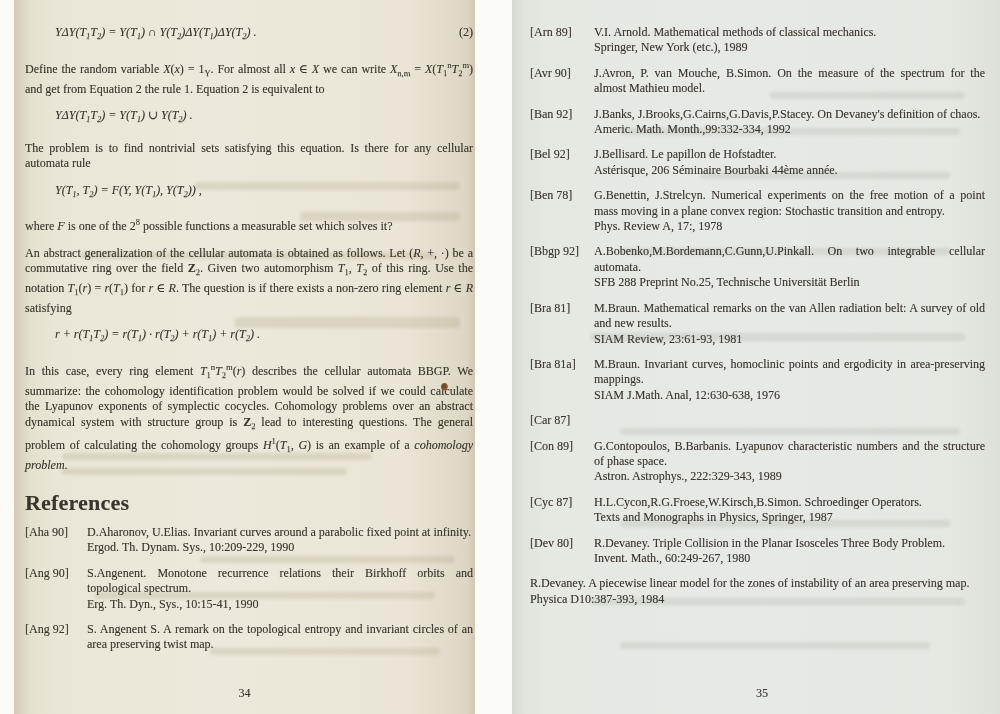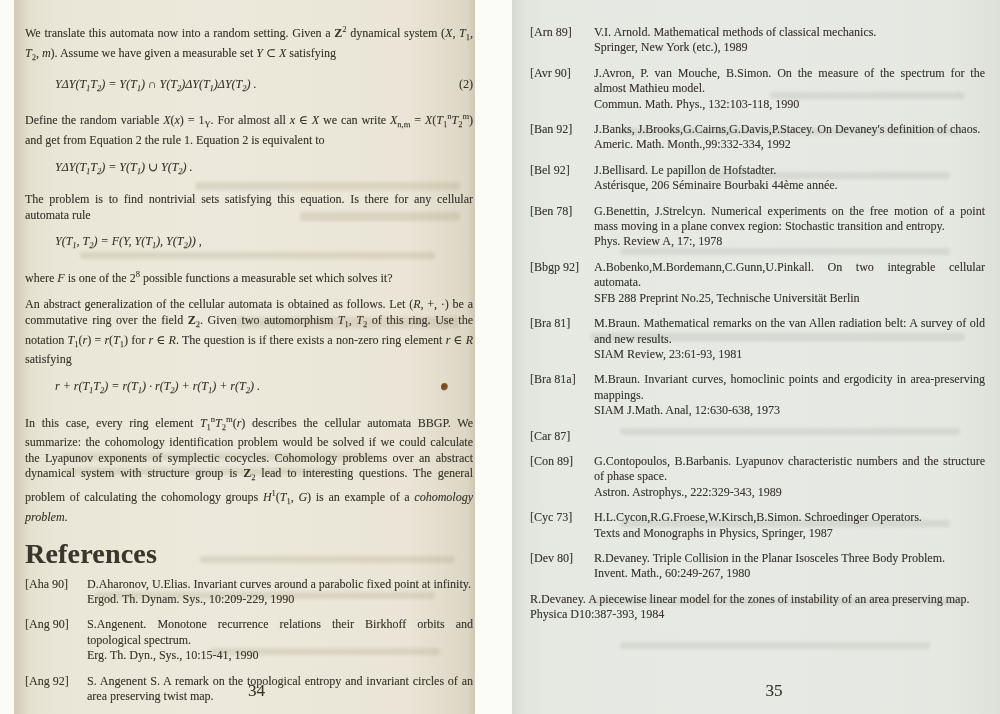--- a/index.html
+++ b/index.html
@@ -27,27 +27,27 @@
     text-shadow:0.2px 0.2px 0.35px rgba(58,52,42,0.35);}
   .content-left{left:11px;top:22px;width:448px;}
   .content-right{left:18px;top:25px;width:455px;}
   .para{margin:0 0 11px 0;}
   .equation{display:flex;align-items:baseline;margin:3px 0 13px 0;}
   .eq-spacer{flex:0 0 30px;}
   .eq-math{flex:1;text-align:left;font-style:italic;}
   .eq-math sub,.eq-math sup{font-size:8.5px;}
   .eq-num{flex:0 0 30px;text-align:right;font-style:normal;}
   .para sub,.para sup,.ref sub,.ref sup{font-size:8.5px;}
-  .refs-heading{font-size:28px;font-weight:bold;margin:21px 0 15px 0;letter-spacing:0.2px;}
+  .refs-heading{font-size:22px;font-weight:bold;margin:21px 0 15px 0;letter-spacing:0.2px;}
   .ref{display:flex;margin:0 0 10px 0;}
   .ref-label{flex:0 0 56px;padding-right:6px;white-space:nowrap;}
   .content-right .ref-label{flex-basis:58px;}
   .ref-body{flex:1;text-align:justify;}
   .ref-title.italic{}
-  .page-num{position:absolute;bottom:13px;left:12px;width:100%;text-align:center;font-size:17px;z-index:2;
+  .page-num{position:absolute;bottom:13px;left:0;width:100%;text-align:center;font-size:12px;z-index:2;
     text-shadow:0.2px 0.2px 0.35px rgba(58,52,42,0.35);margin-top:20px;}
   
   .ghost{position:absolute;z-index:1;border-radius:4px;filter:blur(1.4px);}
   .ghost-l{background:rgba(150,142,104,0.20);}
   .ghost-r{background:rgba(138,150,132,0.18);}
   .stain{position:absolute;z-index:3;border-radius:50%;
     background:radial-gradient(circle at 40% 40%, #6e4220 0%, #8a5a30 55%, rgba(138,90,48,0) 75%);}
 </style>
 </head>
 <body>
@@ -59,21 +59,20 @@
   <div class="ghost ghost-l" style="left:66px;top:252px;width:355px;height:7px;"></div>
   <div class="ghost ghost-l" style="left:221px;top:317px;width:225px;height:11px;"></div>
   <div class="ghost ghost-l" style="left:48px;top:453px;width:310px;height:7px;"></div>
   <div class="ghost ghost-l" style="left:48px;top:468px;width:285px;height:7px;"></div>
   <div class="ghost ghost-l" style="left:186px;top:556px;width:255px;height:7px;"></div>
   <div class="ghost ghost-l" style="left:81px;top:592px;width:340px;height:7px;"></div>
   <div class="ghost ghost-l" style="left:196px;top:648px;width:230px;height:7px;"></div>
   <div class="stain" style="left:427px;top:383px;width:7px;height:8px;"></div>
 
   <div class="content content-left">
-      <p class="para">We translate this automata now into a random setting. Given a <b>Z</b><sup>2</sup> dynamical system (<i>X</i>, <i>T</i><sub>1</sub>, <i>T</i><sub>2</sub>, <i>m</i>). Assume we have given a measurable set <i>Y</i> ⊂ <i>X</i> satisfying</p>
       <div class="equation">
         <span class="eq-spacer"></span>
         <span class="eq-math">YΔY(T<sub>1</sub>T<sub>2</sub>) = Y(T<sub>1</sub>) ∩ Y(T<sub>2</sub>)ΔY(T<sub>1</sub>)ΔY(T<sub>2</sub>) .</span>
         <span class="eq-num">(2)</span>
       </div>
       <p class="para">Define the random variable <i>X</i>(<i>x</i>) = 1<sub>Y</sub>. For almost all <i>x</i> ∈ <i>X</i> we can write <i>X</i><sub>n,m</sub> = <i>X</i>(<i>T</i><sub>1</sub><sup>n</sup><i>T</i><sub>2</sub><sup>m</sup>) and get from Equation 2 the rule 1. Equation 2 is equivalent to</p>
       <div class="equation">
         <span class="eq-spacer"></span>
         <span class="eq-math">YΔY(T<sub>1</sub>T<sub>2</sub>) = Y(T<sub>1</sub>) ∪ Y(T<sub>2</sub>) .</span>
         <span class="eq-num"></span>
@@ -133,21 +132,20 @@
         <span class="ref-label">[Arn 89]</span>
         <div class="ref-body">
           <div class="ref-main">V.I. Arnold. <span class="ref-title italic">Mathematical methods of classical mechanics.</span></div>
           <div class="ref-tail">Springer, New York (etc.), 1989</div>
         </div>
       </div>
       <div class="ref">
         <span class="ref-label">[Avr 90]</span>
         <div class="ref-body">
           <div class="ref-main">J.Avron, P. van Mouche, B.Simon. <span class="ref-title italic">On the measure of the spectrum for the almost Mathieu model.</span></div>
-          <div class="ref-tail">Commun. Math. Phys., 132:103-118, 1990</div>
         </div>
       </div>
       <div class="ref">
         <span class="ref-label">[Ban 92]</span>
         <div class="ref-body">
           <div class="ref-main">J.Banks, J.Brooks,G.Cairns,G.Davis,P.Stacey. <span class="ref-title italic">On Devaney's definition of chaos.</span></div>
           <div class="ref-tail">Americ. Math. Month.,99:332-334, 1992</div>
         </div>
       </div>
       <div class="ref">
@@ -175,35 +173,35 @@
         <span class="ref-label">[Bra 81]</span>
         <div class="ref-body">
           <div class="ref-main">M.Braun. <span class="ref-title italic">Mathematical remarks on the van Allen radiation belt: A survey of old and new results.</span></div>
           <div class="ref-tail">SIAM Review, 23:61-93, 1981</div>
         </div>
       </div>
       <div class="ref">
         <span class="ref-label">[Bra 81a]</span>
         <div class="ref-body">
           <div class="ref-main">M.Braun. <span class="ref-title italic">Invariant curves, homoclinic points and ergodicity in area-preserving mappings.</span></div>
-          <div class="ref-tail">SIAM J.Math. Anal, 12:630-638, 1973</div>
+          <div class="ref-tail">SIAM J.Math. Anal, 12:630-638, 1976</div>
         </div>
       </div>
       <div class="ref">
         <span class="ref-label">[Car 87]</span>
       </div>
       <div class="ref">
         <span class="ref-label">[Con 89]</span>
         <div class="ref-body">
           <div class="ref-main">G.Contopoulos, B.Barbanis. <span class="ref-title">Lyapunov characteristic numbers and the structure of phase space.</span></div>
           <div class="ref-tail">Astron. Astrophys., 222:329-343, 1989</div>
         </div>
       </div>
       <div class="ref">
-        <span class="ref-label">[Cyc 73]</span>
+        <span class="ref-label">[Cyc 87]</span>
         <div class="ref-body">
           <div class="ref-main">H.L.Cycon,R.G.Froese,W.Kirsch,B.Simon. <span class="ref-title italic">Schroedinger Operators.</span></div>
           <div class="ref-tail">Texts and Monographs in Physics, Springer, 1987</div>
         </div>
       </div>
       <div class="ref">
         <span class="ref-label">[Dev 80]</span>
         <div class="ref-body">
           <div class="ref-main">R.Devaney. <span class="ref-title italic">Triple Collision in the Planar Isosceles Three Body Problem.</span></div>
           <div class="ref-tail">Invent. Math., 60:249-267, 1980</div>

